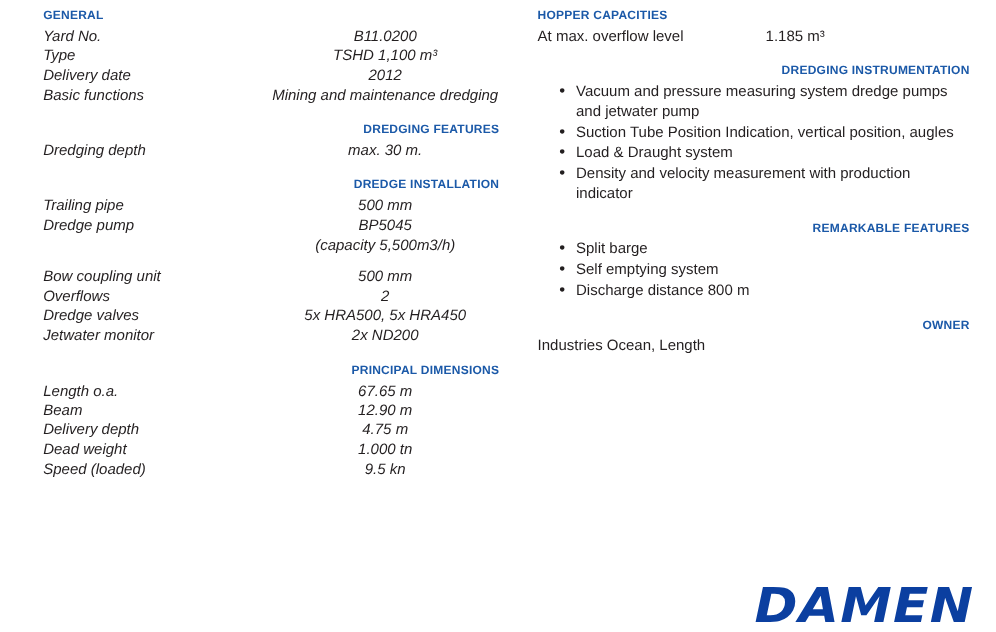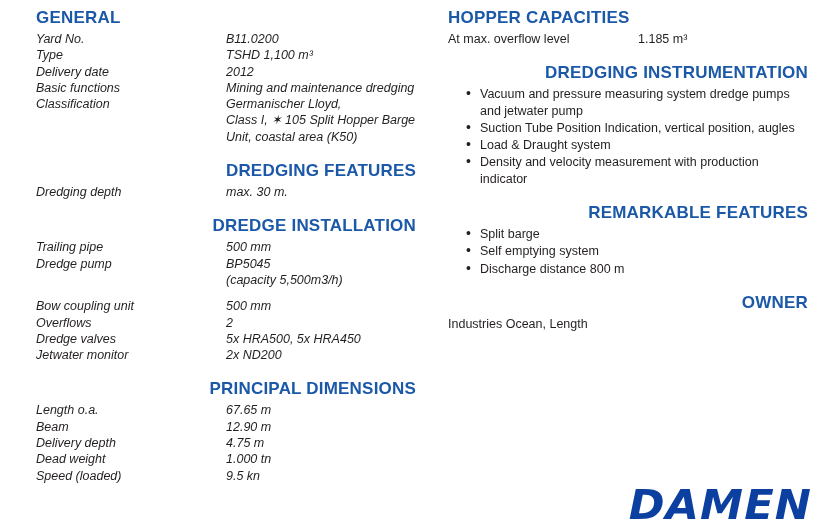--- a/index.html
+++ b/index.html
@@ -31,21 +31,21 @@
   }
   .col-right {
     position: absolute;
     left: 448px;
     top: 8px;
     width: 360px;
   }
   .sec-title {
     color: #1b59a8;
     font-weight: bold;
-    font-size: 17px;
+    font-size: 10px;
     letter-spacing: 0.2px;
     margin-bottom: 3px;
   }
   .sec-title.spaced {
     margin-top: 16px;
     text-align: right;
   }
   .rows {
     display: block;
   }
@@ -57,20 +57,21 @@
   }
   .row .label {
     width: 190px;
     flex: 0 0 190px;
     padding-right: 6px;
     box-sizing: border-box;
   }
   .row .value {
     flex: 1 1 auto;
     white-space: pre-line;
+    text-align: center;
   }
   .gap-row {
     height: 10px;
   }
   ul.bullets {
     margin: 2px 0 0 0;
     padding-left: 18px;
     list-style: none;
   }
   ul.bullets li {
@@ -136,25 +137,20 @@
           <div class="value">TSHD 1,100 m³</div>
         </div>
         <div class="row">
           <div class="label">Delivery date</div>
           <div class="value"> 2012</div>
         </div>
         <div class="row">
           <div class="label">Basic functions</div>
           <div class="value">Mining and maintenance dredging</div>
         </div>
-        <div class="row">
-          <div class="label">Classification</div>
-          <div class="value">Germanischer Lloyd,
-Class I, ✶ 105 Split Hopper Barge Unit, coastal area (K50)</div>
-        </div>
       </div>
     </div>
 
     <div>
       <div class="sec-title spaced">DREDGING FEATURES</div>
       <div class="rows">
         <div class="row">
           <div class="label">Dredging depth</div>
           <div class="value">max. 30 m.</div>
         </div>

